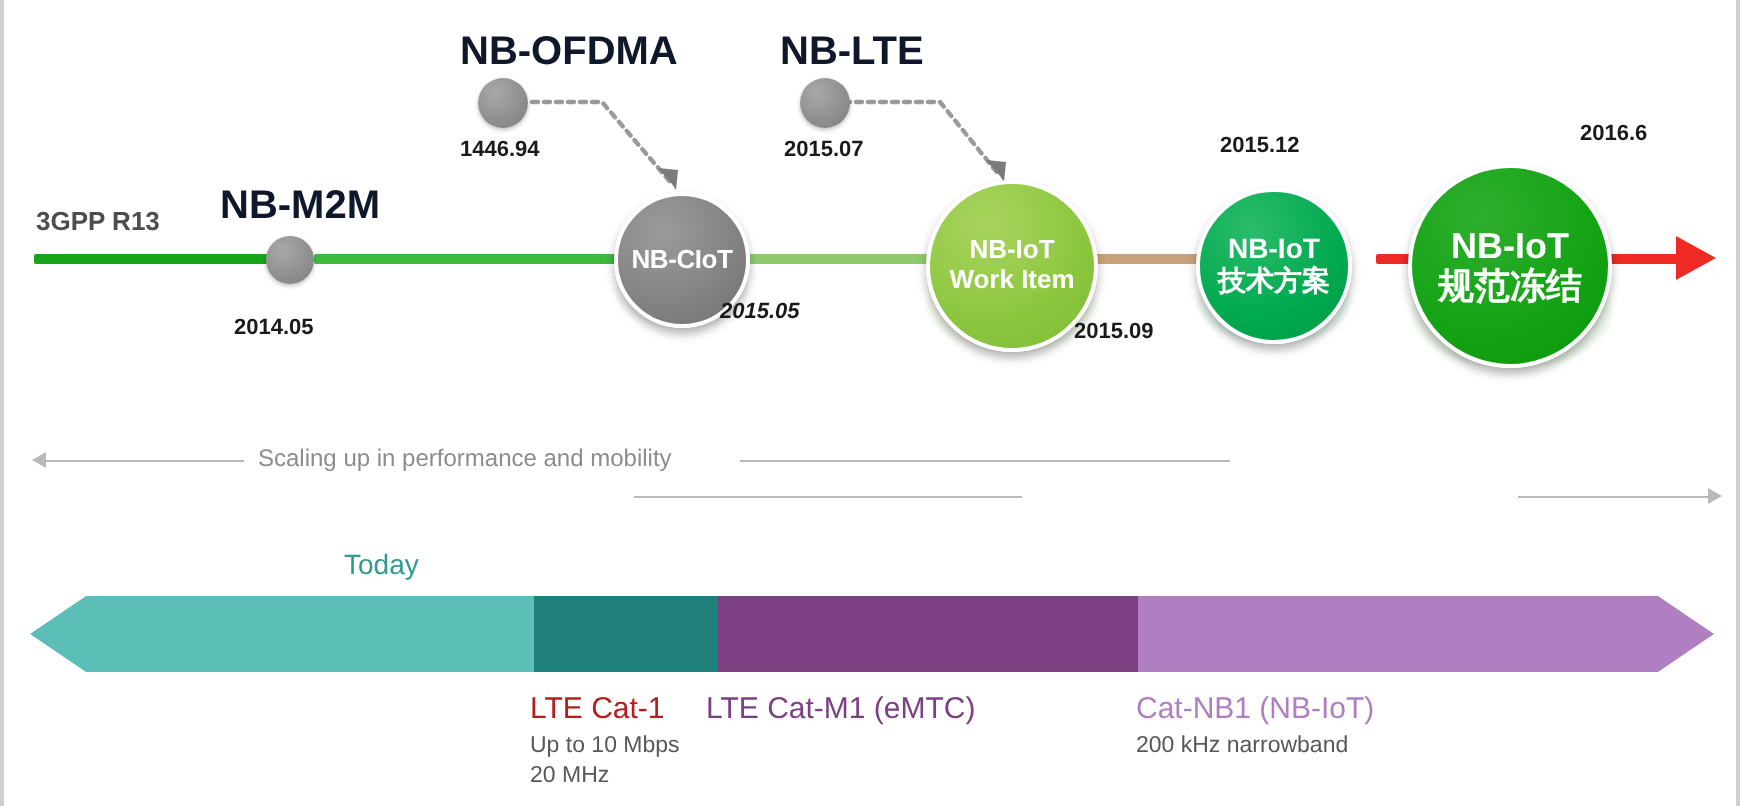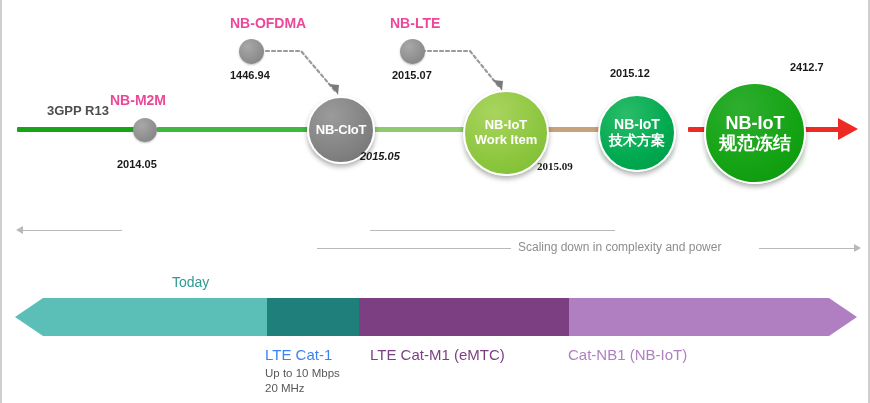--- a/index.html
+++ b/index.html
@@ -69,21 +69,21 @@
     position:absolute;border-radius:50%;
     opacity:.22;
     filter:blur(1px);
     transform:scaleY(-.55);
     transform-origin:top center;
     pointer-events:none;
   }
 
   .tl-label{
     position:absolute;
-    font-size:14px;font-weight:bold;color:#ec4899;
+    font-size:20px;font-weight:bold;color:#0f172a;
     white-space:nowrap;
   }
   .tl-label.dark{color:#4d4d4d;}
   .tl-date{
     position:absolute;
     font-size:11px;font-weight:bold;color:#1a1a1a;
     white-space:nowrap;
   }
 
   
@@ -152,82 +152,83 @@
     <div class="reflect" style="left:597px;top:172px;width:76px;height:76px;background:radial-gradient(circle at 50% 50%,#00a94f,rgba(0,169,79,0));"></div>
     <div class="reflect" style="left:704px;top:184px;width:100px;height:100px;background:radial-gradient(circle at 50% 50%,#13a313,rgba(19,163,19,0));"></div>
 
     <svg class="connector" viewBox="0 0 870 210" xmlns="http://www.w3.org/2000/svg">
       <path d="M264,51 L299,51 L334,92" fill="none" stroke="#9a9a9a" stroke-width="2.2" stroke-dasharray="3,3" stroke-linecap="round"></path>
       <path d="M334,92 l-7,-8 l10,1 l-1,10 z" fill="#7a7a7a"></path>
       <path d="M414,51 L468,51 L498,88" fill="none" stroke="#9a9a9a" stroke-width="2.2" stroke-dasharray="3,3" stroke-linecap="round"></path>
       <path d="M498,88 l-7,-8 l10,1 l-1,10 z" fill="#7a7a7a"></path>
     </svg>
 
-    <div class="tl-label dark" style="left:16px;top:103px;font-size:13px;margin-left:29px;">3GPP R13</div>
+    <div class="tl-label dark" style="left:16px;top:103px;font-size:13px;">3GPP R13</div>
 
     <div class="node-dot" style="left:131px;top:118px;width:24px;height:24px;"></div>
     <div class="tl-label" style="left:108px;top:92px;text-align:center;">NB-M2M</div>
     <div class="tl-date" style="left:115px;top:158px;">2014.05</div>
 
     <div class="node-dot" style="left:237px;top:39px;width:25px;height:25px;"></div>
     <div class="tl-label" style="left:228px;top:15px;">NB-OFDMA</div>
     <div class="tl-date" style="left:228px;top:69px;">1446.94</div>
 
     <div class="node-dot" style="left:398px;top:39px;width:25px;height:25px;"></div>
     <div class="tl-label" style="left:388px;top:15px;">NB-LTE</div>
     <div class="tl-date" style="left:390px;top:69px;">2015.07</div>
 
     <div class="bubble grey" style="left:305px;top:96px;width:68px;height:68px;">NB-CIoT</div>
     <div class="tl-date" style="left:358px;top:150px;font-style:italic;">2015.05</div>
 
     <div class="bubble lightgreen" style="left:461px;top:90px;width:86px;height:86px;">NB-IoT
 Work Item</div>
-    <div class="tl-date" style="left:535px;top:160px;font-family:Liberation Serif, serif;">2015.09</div>
+    <div class="tl-date" style="left:535px;top:160px;">2015.09</div>
 
     <div class="bubble midgreen" style="left:596px;top:94px;width:78px;height:78px;">NB-IoT
 技术方案</div>
     <div class="tl-date" style="left:608px;top:67px;">2015.12</div>
 
     <div class="bubble darkgreen" style="left:702px;top:82px;width:102px;height:102px;">NB-IoT
 规范冻结</div>
-    <div class="tl-date" style="left:788px;top:61px;">2412.7</div>
+    <div class="tl-date" style="left:788px;top:61px;">2016.6</div>
   </div>
 
   <div class="scale-row" style="left:0;top:222px;width:870px;">
     <div class="scale-tip left" style="left:14px;"></div>
     <div class="scale-line" style="left:21px;width:99px;"></div>
+    <div class="scale-text" style="left:127px;">Scaling up in performance and mobility</div>
     <div class="scale-line" style="left:368px;width:245px;"></div>
   </div>
 
   <div class="scale-row" style="left:0;top:240px;width:870px;">
     <div class="scale-line" style="left:315px;width:194px;"></div>
-    <div class="scale-text" style="left:516px;">Scaling down in complexity and power</div>
     <div class="scale-line" style="left:757px;width:95px;"></div>
     <div class="scale-tip right" style="left:852px;"></div>
   </div>
 
   <div id="band">
 
     <div class="band-head" style="left:170px;top:12px;color:#2E9B92;">Today</div>
 
     <div class="bar-wrap">
       <div class="bar-tip left" style="left:13px;border-right:28px solid #5BBFB8;"></div>
       <div class="bar-seg" style="left:41px;width:224px;background:#5BBFB8;"></div>
       <div class="bar-seg" style="left:265px;width:92px;background:#1F7F7A;"></div>
       <div class="bar-seg" style="left:357px;width:210px;background:#7B3F82;"></div>
       <div class="bar-seg" style="left:567px;width:260px;background:#B07FC2;"></div>
       <div class="bar-tip right" style="left:827px;border-left:28px solid #B07FC2;"></div>
     </div>
 
 
-    <div class="cat-title" style="left:263px;top:84px;color:#3b82f6;">LTE Cat-1</div>
+    <div class="cat-title" style="left:263px;top:84px;color:#b91c1c;">LTE Cat-1</div>
     <div class="cat-sub" style="left:263px;top:104px;">
       <div>Up to 10 Mbps</div>
       <div>20 MHz</div>
     </div>
 
-    <div class="cat-title" style="left:368px;top:84px;color:#7B3F82;">LTE Cat-M1 (eMTC)</div>
+    <div class="cat-title" style="left:351px;top:84px;color:#7B3F82;">LTE Cat-M1 (eMTC)</div>
 
     <div class="cat-title" style="left:566px;top:84px;color:#B07FC2;">Cat-NB1 (NB-IoT)</div>
     <div class="cat-sub" style="left:566px;top:104px;">
+      <div>200 kHz narrowband</div>
     </div>
   </div>
 </div>
 
 </body></html>

